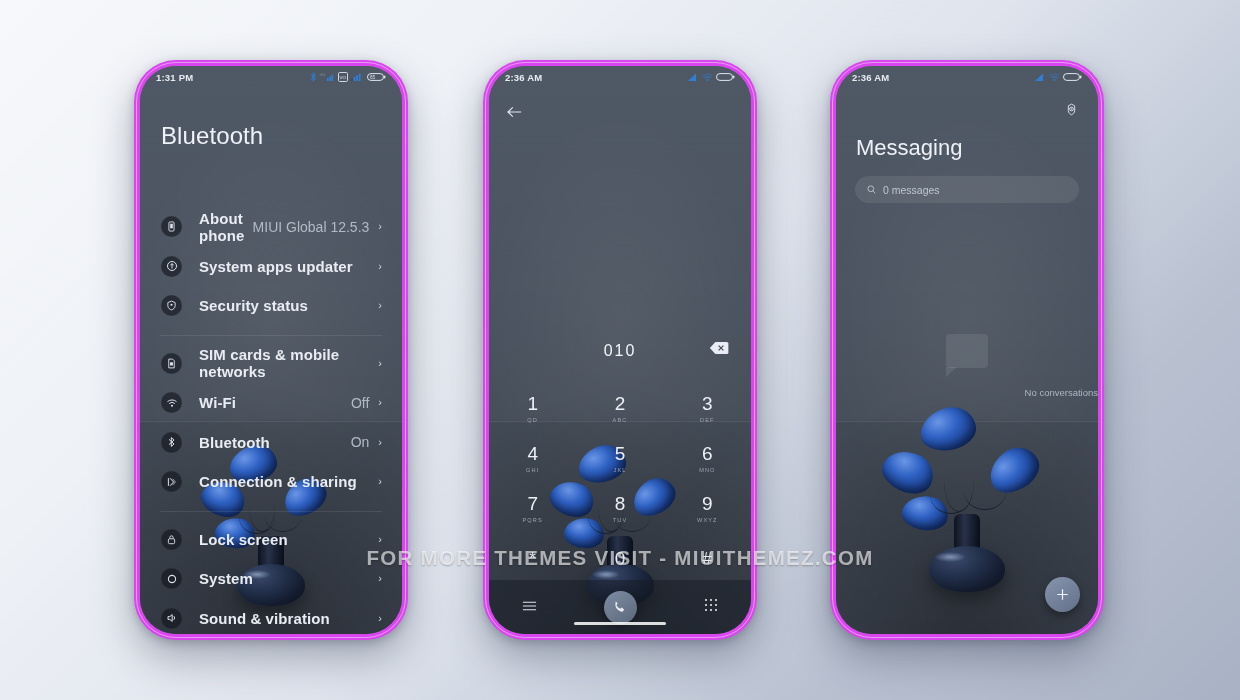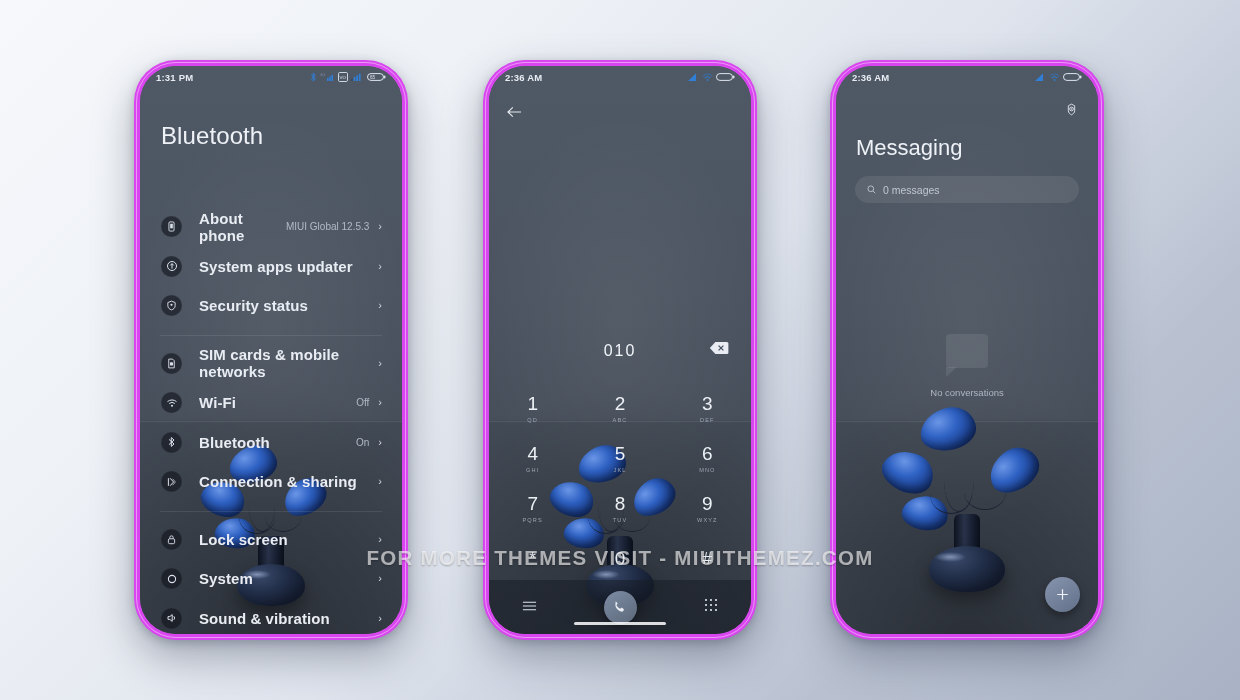--- a/index.html
+++ b/index.html
@@ -122,21 +122,21 @@
     width:21px; height:21px; border-radius:50%;
     background: rgba(16,20,28,0.62);
     display:flex; align-items:center; justify-content:center;
     flex: 0 0 21px;
     box-shadow: inset 0 0 0 .5px rgba(255,255,255,0.05);
   }
   .row .lbl{
     margin-left:17px; font-size:15px; font-weight:700; color:#e9edf3; letter-spacing:.1px;
   }
   .row .val{
-    margin-left:auto; font-size:10px; color:#b2bac6; margin-right:9px; white-space:nowrap;
+    margin-left:auto; font-size:14px; color:#b2bac6; margin-right:9px; white-space:nowrap;
   }
   .row .chev{ color:#cfd6e0; font-size:11px; line-height:1; }
   .divider{
     height:1px; margin: 9px 20px 8px 20px;
     background: rgba(255,255,255,0.09);
   }
 
   
   .appbar{
     position:absolute; left:0; right:0; top:30px; height:34px;
@@ -192,21 +192,21 @@
     position:absolute; left:20px; top:69px;
     font-size:22px; color:#eef1f6; font-weight:400;
   }
   .msg-search{
     position:absolute; left:19px; right:19px; top:110px; height:27px;
     background: rgba(255,255,255,0.085);
     border-radius:14px; display:flex; align-items:center; gap:7px; padding:8px 12px;
   }
   .msg-search .txt{ font-size:10.5px; color:#c0c7d2;}
   .empty{
-    position:absolute; left:0; right:0; top:268px; text-align:center;
+    position:absolute; left:0; right:0; top:268px; text-align:right;
   }
   .empty .bubble{
     width:42px; height:34px; margin:0 auto 19px auto;
     background: rgba(255,255,255,0.09);
     border-radius:4px;
     position:relative;
   }
   .empty .bubble::after{
     content:""; position:absolute; left:0; bottom:-9px;
     border-left: 0 solid transparent;

